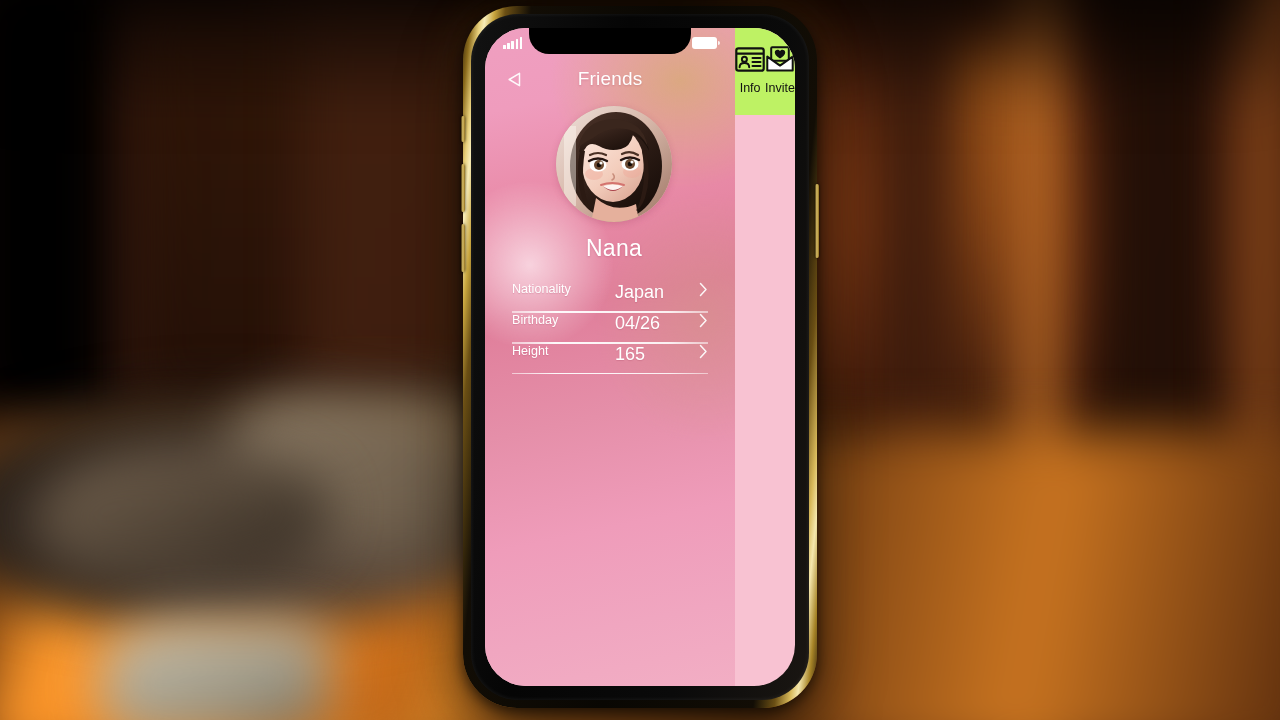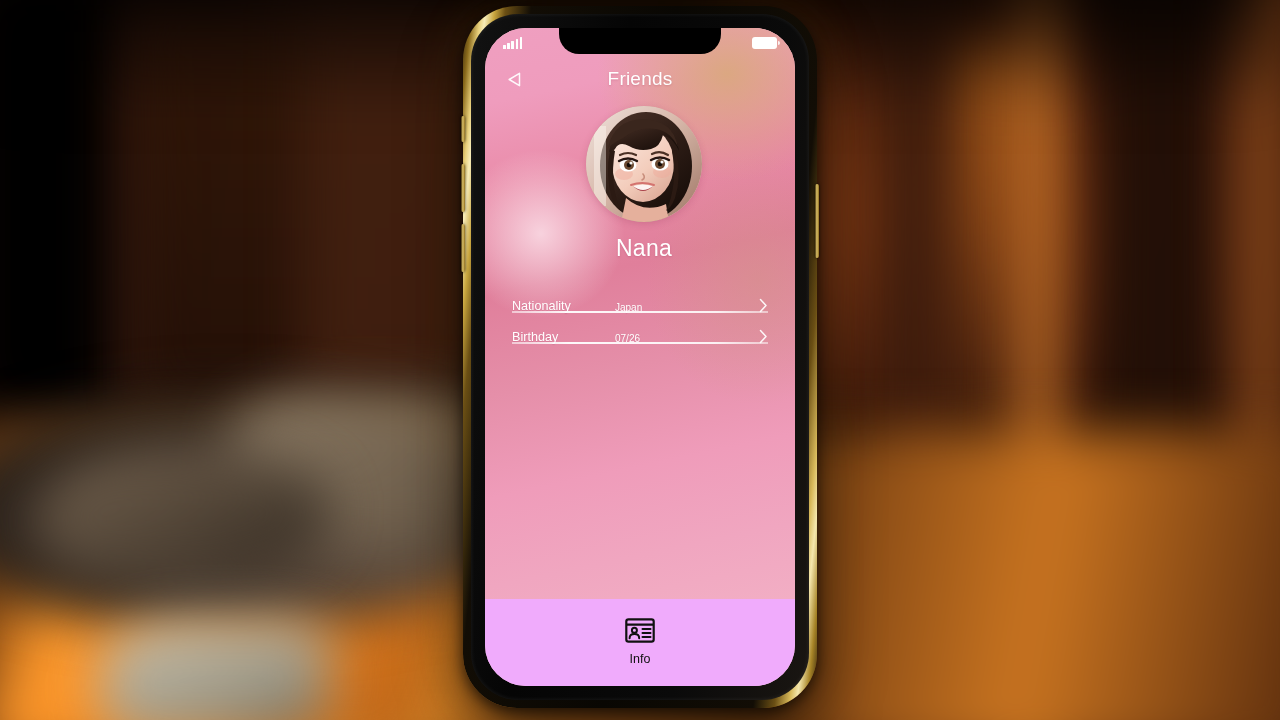--- a/index.html
+++ b/index.html
@@ -143,21 +143,21 @@
   
   #screen {
     position:absolute;
     left:14px; top:14px; right:14px; bottom:14px;
     border-radius:41px;
     overflow:hidden;
     background:#f8c2d2;
   }
   #app {
     position:absolute; inset:0;
-    display:flex; flex-direction:column;
+    display:flex; flex-direction:row;
   }
   
   #content {
     position:relative;
     flex:1 1 auto;
     background:
       radial-gradient(ellipse 180px 150px at 78% 8%,  rgba(216,170,120,.85) 0%, rgba(216,170,120,0) 72%),
       radial-gradient(ellipse 120px 120px at 18% 36%, rgba(255,240,245,.72) 0%, rgba(255,240,245,0) 70%),
       radial-gradient(ellipse 150px 170px at 88% 44%, rgba(208,150,130,.45) 0%, rgba(208,150,130,0) 74%),
       linear-gradient(168deg,
@@ -237,47 +237,47 @@
   }
 
   
   #infolist {
     position:absolute; top:254px; left:27px; right:27px;
     z-index:10;
   }
   .info-row {
     position:relative;
     height:30.8px;
-    display:flex; align-items:flex-end;
+    display:flex; align-items:flex-start;
     cursor:pointer;
   }
   .info-row::after {
     content:"";
     position:absolute; left:0; right:0; bottom:0; height:1.4px;
     background:linear-gradient(90deg, rgba(255,255,255,.55) 0%, rgba(255,255,255,.95) 22%, rgba(255,255,255,.88) 80%, rgba(255,255,255,.5) 100%);
   }
   .info-label {
     width:103px; flex:0 0 103px;
     color:#fff; font-size:12.6px; font-weight:400;
     text-shadow:0 1px 1px rgba(160,60,90,.22);
   }
   .info-value {
     flex:1 1 auto;
-    color:#fff; font-size:10px; font-weight:400;
+    color:#fff; font-size:18px; font-weight:400;
     text-shadow:0 1px 1px rgba(160,60,90,.22);
   }
   .info-chev {
     flex:0 0 auto; width:16px; display:flex; justify-content:flex-end;
   }
 
   
   #tabbar {
     flex:0 0 auto;
     height:87px;
-    background:#f0abfc;
+    background:#bef264;
     display:flex; align-items:flex-start;
     padding-top:16px;
     z-index:20;
   }
   .tab {
     flex:1 1 0;
     display:flex; flex-direction:column; align-items:center; gap:7px;
     cursor:pointer;
   }
   .tab .ticon { height:30px; display:flex; align-items:center; justify-content:center; }
@@ -420,30 +420,39 @@
               <div class="info-value">Japan</div>
               <div class="info-chev">
                 <svg width="9" height="15" viewBox="0 0 9 15">
                     <path d="M1.5 1.5 L7 7.5 L1.5 13.5" fill="none" stroke="rgba(255,255,255,.92)" stroke-width="1.5" stroke-linecap="round" stroke-linejoin="round"></path>
                   </svg>
               </div>
             </div>
 
             <div class="info-row">
               <div class="info-label">Birthday</div>
-              <div class="info-value">07/26</div>
+              <div class="info-value">04/26</div>
               <div class="info-chev">
                 <svg width="9" height="15" viewBox="0 0 9 15">
                     <path d="M1.5 1.5 L7 7.5 L1.5 13.5" fill="none" stroke="rgba(255,255,255,.92)" stroke-width="1.5" stroke-linecap="round" stroke-linejoin="round"></path>
                   </svg>
               </div>
             </div>
 
 
 
+            <div class="info-row">
+              <div class="info-label">Height</div>
+              <div class="info-value">165</div>
+              <div class="info-chev">
+                <svg width="9" height="15" viewBox="0 0 9 15">
+                    <path d="M1.5 1.5 L7 7.5 L1.5 13.5" fill="none" stroke="rgba(255,255,255,.92)" stroke-width="1.5" stroke-linecap="round" stroke-linejoin="round"></path>
+                  </svg>
+              </div>
+            </div>
 
 
           </div>
         </div>
 
         <div id="tabbar">
 
           <div class="tab">
             <div class="ticon">
               <svg width="30" height="25" viewBox="0 0 30 25">
@@ -453,19 +462,33 @@
                 <path d="M4.6 20.2 q0 -4.2 4.8 -4.2 q4.8 0 4.8 4.2" fill="none" stroke="#111" stroke-width="2" stroke-linecap="round"></path>
                 <line x1="17.5" y1="11" x2="25.5" y2="11" stroke="#111" stroke-width="2" stroke-linecap="round"></line>
                 <line x1="17.5" y1="15" x2="25.5" y2="15" stroke="#111" stroke-width="2" stroke-linecap="round"></line>
                 <line x1="17.5" y1="19" x2="25.5" y2="19" stroke="#111" stroke-width="2" stroke-linecap="round"></line>
               </svg>
             </div>
             <div class="tlabel">Info</div>
           </div>
 
 
+          <div class="tab">
+            <div class="ticon">
+              <svg width="28" height="26" viewBox="0 0 28 26">
+                <rect x="5.2" y="1.2" width="17.6" height="13.5" rx="1" fill="none" stroke="#111" stroke-width="2"></rect>
+                <path d="M14 12.6 c-3.4 -2.4 -5.2 -4.1 -5.2 -6.1
+                         c0 -1.6 1.2 -2.7 2.7 -2.7 c1 0 1.9 .5 2.5 1.4
+                         c.6 -.9 1.5 -1.4 2.5 -1.4 c1.5 0 2.7 1.1 2.7 2.7
+                         c0 2 -1.8 3.7 -5.2 6.1 Z" fill="#111"></path>
+                <path d="M1.3 10.6 L1.3 24.4 L26.7 24.4 L26.7 10.6
+                         L14 19.6 Z" fill="#fff" stroke="#111" stroke-width="2" stroke-linejoin="round"></path>
+              </svg>
+            </div>
+            <div class="tlabel">Invite</div>
+          </div>
 
         </div>
 
       </div>
     </div>
   </div>
 </div>
 
 </body></html>

